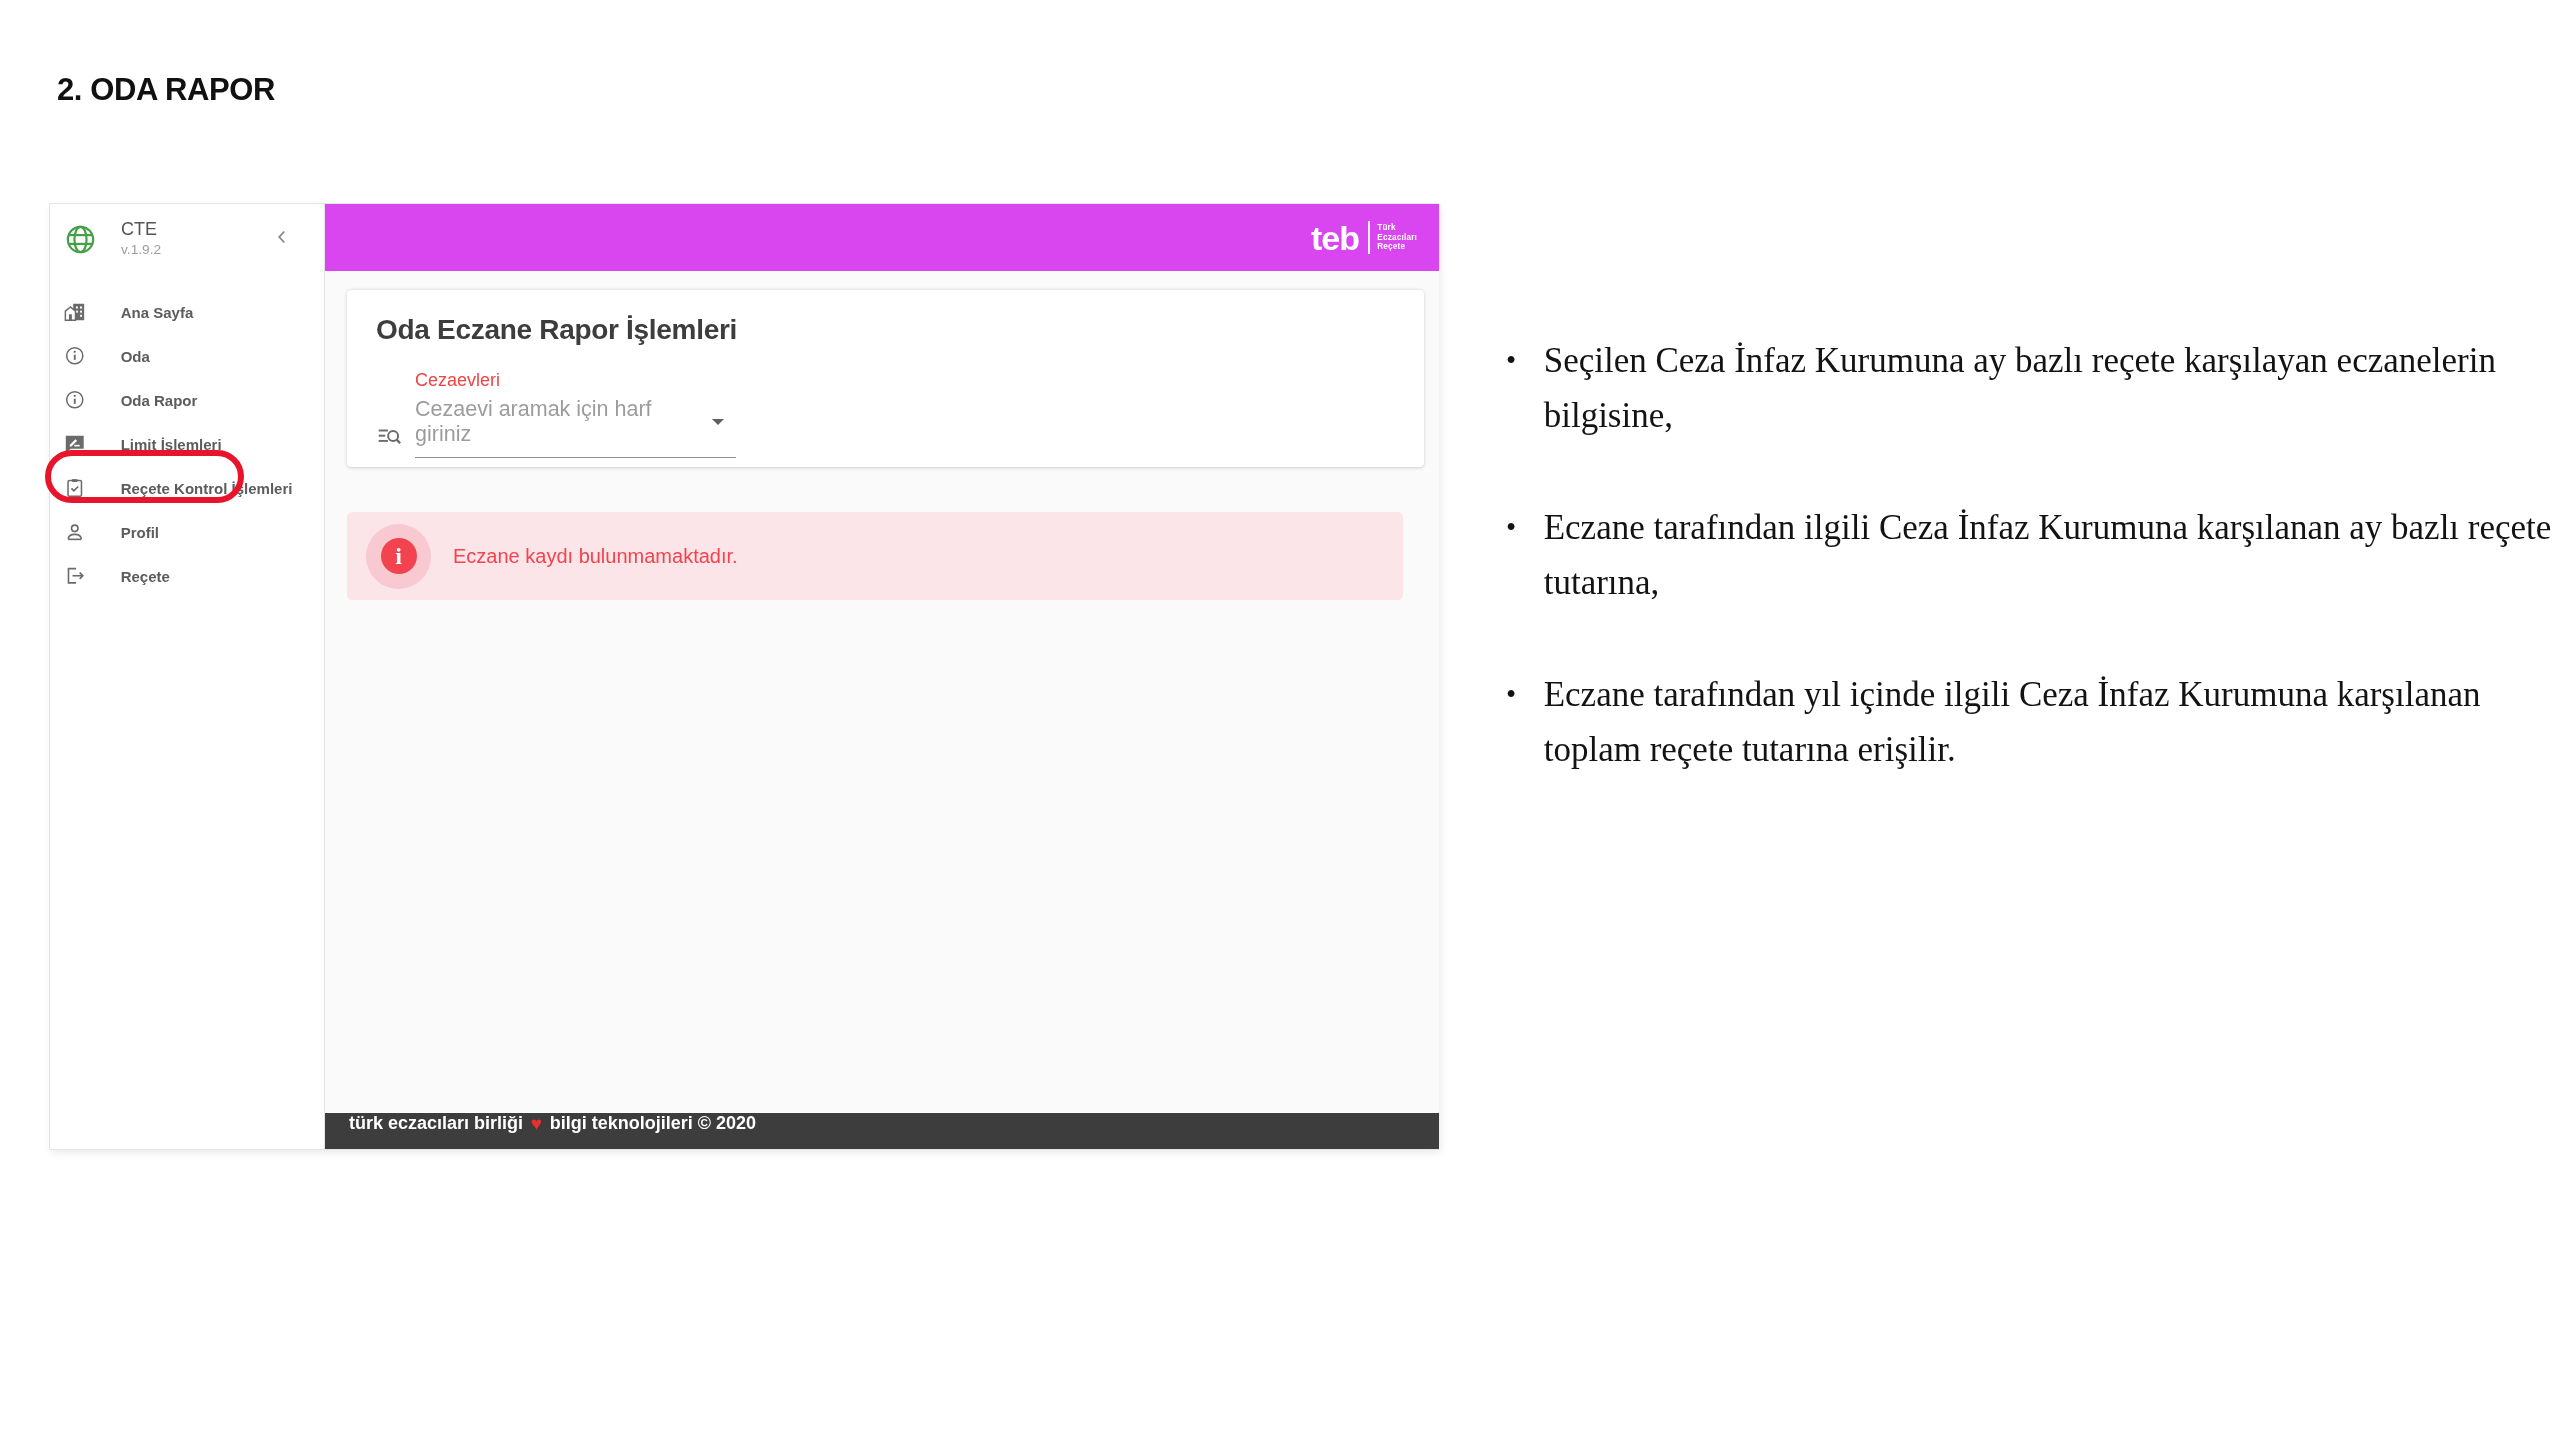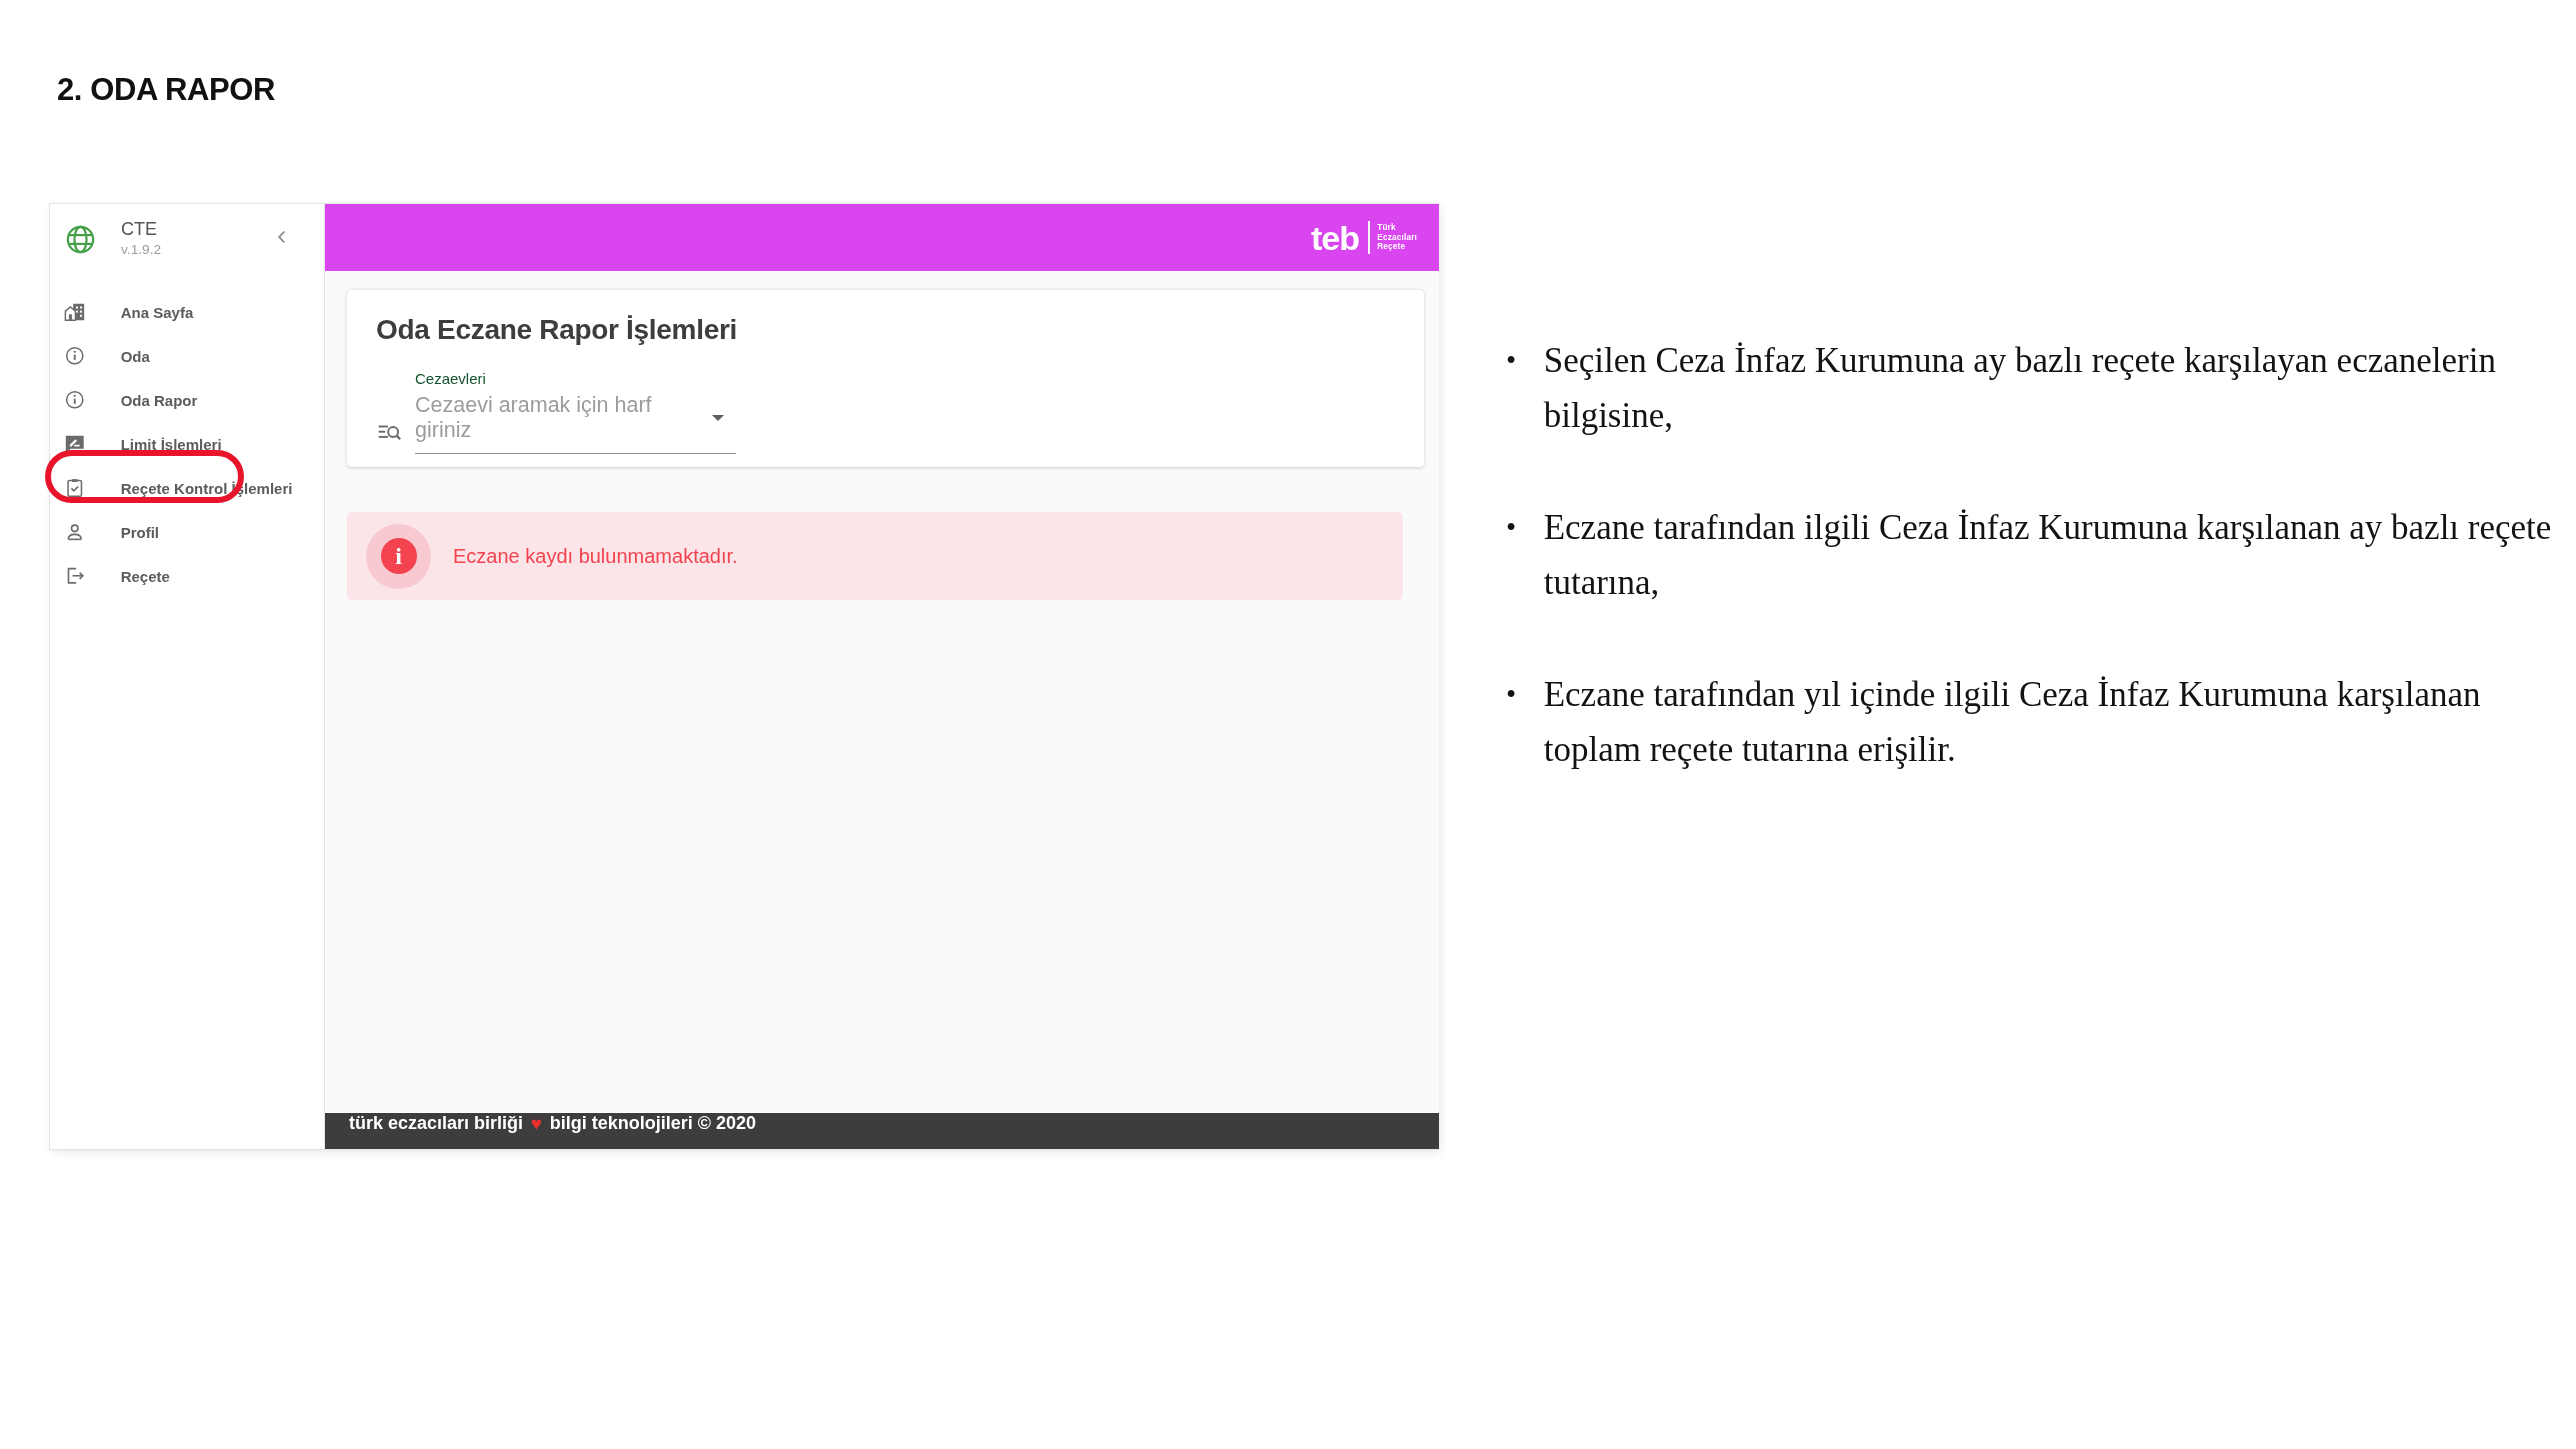--- a/index.html
+++ b/index.html
@@ -42,21 +42,21 @@
   .teb-sep { width:1.7px; height:33px; background:#fff; margin:0 7.7px 0 8.6px; opacity:.95; }
   .teb-small { color:#fff; font-size:8.2px; line-height:9.4px; font-weight:700; letter-spacing:0.2px; }
 
   
   .content { position:absolute; left:275px; top:67px; width:1114px; height:841px; background:#fafafa; }
   .card { margin:19px 15.5px 0 22px; height:177px; background:#fff; border-radius:4.3px;
     box-shadow:0 0.9px 3.4px rgba(0,0,0,0.18); padding:24px 34px 0 29px; }
   .card-title { font-size:28px; font-weight:700; color:#3d3d3d; letter-spacing:-0.3px; }
   .field-row { display:flex; align-items:flex-end; margin-top:24px; }
   .field-icon { margin:0 13px 8.6px 0; }
-  .field-label { font-size:15px; color:#14532d; margin-bottom:6px; }
+  .field-label { font-size:18px; color:#ef4444; margin-bottom:6px; }
   .select-box { display:flex; justify-content:space-between; align-items:center; width:321px;
     border-bottom:0.9px solid #8f8f8f; padding-bottom:10.3px; cursor:pointer; }
   .placeholder { font-size:21.5px; color:#9c9c9c; }
   .caret { width:0; height:0; border-left:6px solid transparent; border-right:6px solid transparent;
     border-top:6.9px solid #5f5f5f; margin-right:12px; }
 
   .alert { margin:45px 36px 0 22px; height:88px; background:#fce5e8; border-radius:5.2px;
     display:flex; align-items:center; padding-left:19px; }
   .halo { width:65px; height:65px; border-radius:50%; background:#f8c9d1; display:flex;
     align-items:center; justify-content:center; flex:0 0 65px; }

